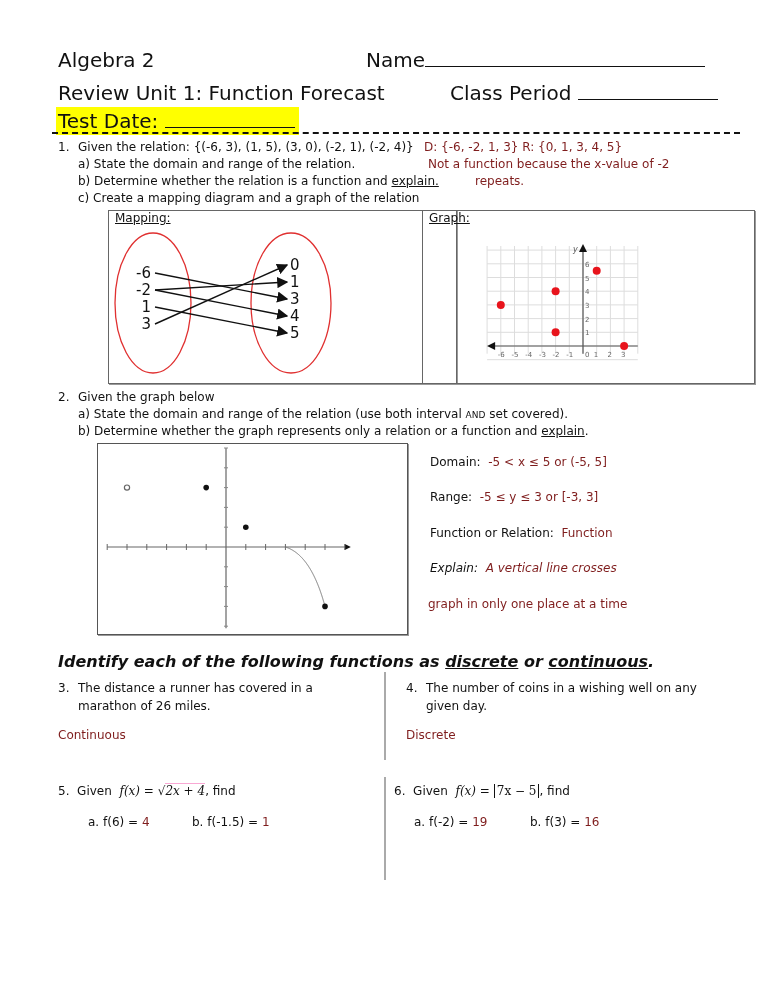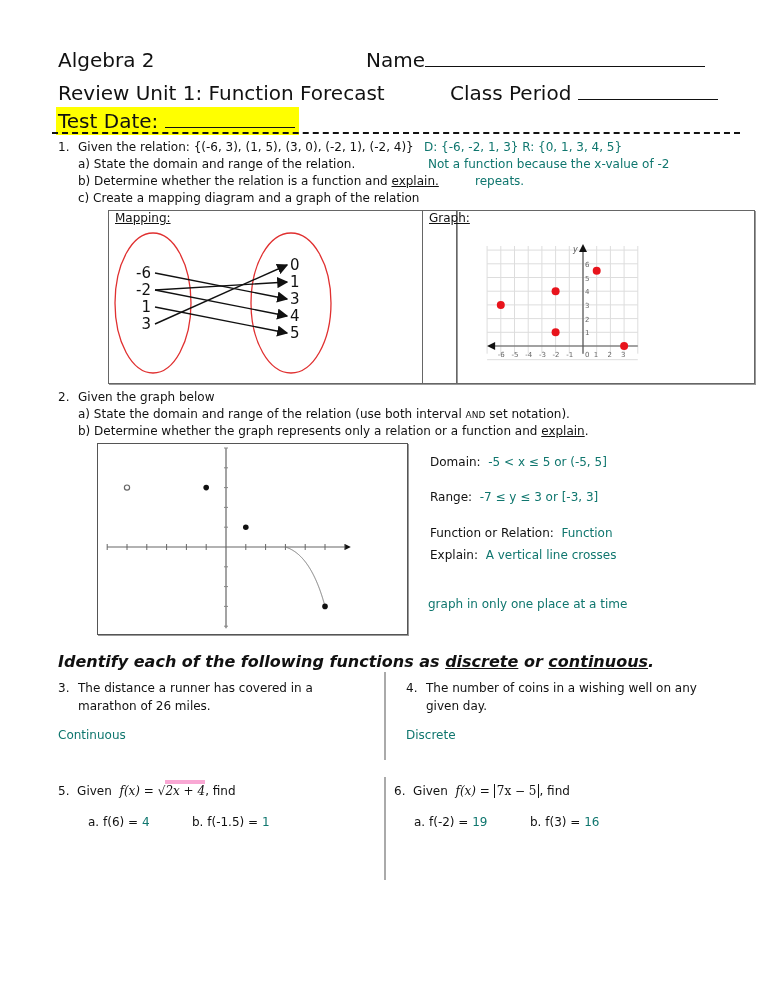--- a/index.html
+++ b/index.html
@@ -1,21 +1,21 @@
 <!DOCTYPE html>
 <html><head>
 <meta charset="utf-8">
 <style>
   html, body { margin:0; padding:0; background:#fff; }
   body { width:768px; height:994px; position:relative; overflow:hidden;
          font-family:"DejaVu Sans", sans-serif; color:#111; }
   .abs { position:absolute; white-space:nowrap; }
   .hdr { font-size:20px; }
   .t12 { font-size:12px; }
-  .red { color:#0f766e; }
+  .red { color:#7f1d1d; }
   .blank { display:inline-block; border-bottom:1.5px solid #111; height:14px; vertical-align:baseline; }
   .hl { background:#ffff00; padding:2px 4px 2px 2px; }
   .dash { position:absolute; left:52px; top:132px; width:688px; height:0;
           border-top:2px dashed #111; }
   .box { position:absolute; border:1.5px solid #666; box-shadow:1px 1px 0 #999;padding-left:47px; }
   .u { text-decoration:underline; }
   .vline { position:absolute; width:2px; background:#aaa; }
   svg text { font-family:"DejaVu Sans", sans-serif; }
 </style>
 </head>
@@ -127,21 +127,21 @@
       <circle cx="173.7" cy="59.650000000000006" r="4" fill="#e8141c"></circle>
       <circle cx="201.1" cy="135" r="4" fill="#e8141c"></circle>
       <circle cx="132.6" cy="121.3" r="4" fill="#e8141c"></circle>
       <circle cx="132.6" cy="80.2" r="4" fill="#e8141c"></circle>
     </svg>
 </div>
 
 <div class="abs t12" style="left:58px;top:390px;">2.</div>
 <div class="abs t12" style="left:78px;top:390px;">Given the graph below</div>
 <div class="abs t12" style="left:78px;top:407px;">
-  <span>a)  State the domain and range of the relation (use both interval </span><span style="font-size:9px;">AND</span><span> set notation).</span>
+  <span>a)  State the domain and range of the relation (use both interval </span><span style="font-size:9px;">AND</span><span> set covered).</span>
 </div>
 <div class="abs t12" style="left:78px;top:424px;">
   <span>b)  Determine whether the graph represents only a relation or a function and </span><span class="u">explain</span><span>.</span>
 </div>
 
 <div class="box" style="left:97px;top:443px;width:262px;height:190px;border-color:#555;">
   <svg id="g2svg" width="262" height="190" style="position:absolute;left:0;top:0;">
       <line x1="9.199999999999989" y1="103" x2="248.8" y2="103" stroke="#666" stroke-width="1.2"></line>
       <path d="M252.8 103 l-6 -3 l0 6 z" fill="#111"></path>
       <line x1="128" y1="4" x2="128" y2="184.2" stroke="#666" stroke-width="1.2"></line>
@@ -171,26 +171,26 @@
       <circle cx="108.2" cy="43.599999999999994" r="2.8" fill="#111"></circle>
       <circle cx="147.8" cy="83.2" r="2.8" fill="#111"></circle>
       <circle cx="227" cy="162.4" r="2.8" fill="#111"></circle>
     </svg>
 </div>
 
 <div class="abs t12" style="left:430px;top:455px;">
   <span>Domain:</span>&nbsp; <span class="red">-5 &lt; x ≤ 5  or  (-5, 5]</span>
 </div>
 <div class="abs t12" style="left:430px;top:490px;">
-  <span>Range:</span>&nbsp; <span class="red">-7 ≤ y ≤ 3  or [-3, 3]</span>
+  <span>Range:</span>&nbsp; <span class="red">-5 ≤ y ≤ 3  or [-3, 3]</span>
 </div>
 <div class="abs t12" style="left:430px;top:526px;">
   <span>Function or Relation:</span>&nbsp; <span class="red">Function</span>
 </div>
-<div class="abs t12" style="left:430px;top:548px;">
+<div class="abs t12" style="left:430px;top:561px;font-style:italic;">
   <span>Explain:</span>&nbsp; <span class="red">A vertical line crosses</span>
 </div>
 <div class="abs t12 red" style="left:428px;top:597px;">graph in only one place at a time</div>
 
 <div class="abs" style="left:58px;top:652px;font-size:16px;font-weight:bold;font-style:italic;">
   <span>Identify each of the following functions as </span><span class="u">discrete</span><span> or </span><span class="u">continuous</span><span>.</span>
 </div>
 
 <div class="vline" style="left:384px;top:672px;height:88px;"></div>
 <div class="vline" style="left:384px;top:777px;height:103px;"></div>
@@ -201,21 +201,21 @@
 <div class="abs t12 red" style="left:58px;top:728px;">Continuous</div>
 
 <div class="abs t12" style="left:406px;top:681px;">4.</div>
 <div class="abs t12" style="left:426px;top:681px;">The number of coins in a wishing well on any</div>
 <div class="abs t12" style="left:426px;top:699px;">given day.</div>
 <div class="abs t12 red" style="left:406px;top:728px;">Discrete</div>
 
 <div class="abs t12" style="left:58px;top:784px;">
   <span>5.</span>&nbsp; <span>Given</span>&nbsp;
   <span style="font-family:'DejaVu Serif',serif;font-style:italic;">f(x) =</span>
-  <span style="font-family:'DejaVu Serif',serif;">√</span><span style="font-family:'DejaVu Serif',serif;font-style:italic;border-top:4px solid #f9a8d4;">2x + 4</span><span>, find</span>
+  <span style="font-family:'DejaVu Serif',serif;">√</span><span style="font-family:'DejaVu Serif',serif;font-style:italic;border-top:1px solid #f9a8d4;">2x + 4</span><span>, find</span>
 </div>
 <div class="abs t12" style="left:88px;top:815px;">
   <span>a.  f(6) =</span> <span class="red">4</span>
 </div>
 <div class="abs t12" style="left:192px;top:815px;">
   <span>b.  f(-1.5) =</span> <span class="red">1</span>
 </div>
 
 <div class="abs t12" style="left:394px;top:784px;">
   <span>6.</span>&nbsp; <span>Given</span>&nbsp;

